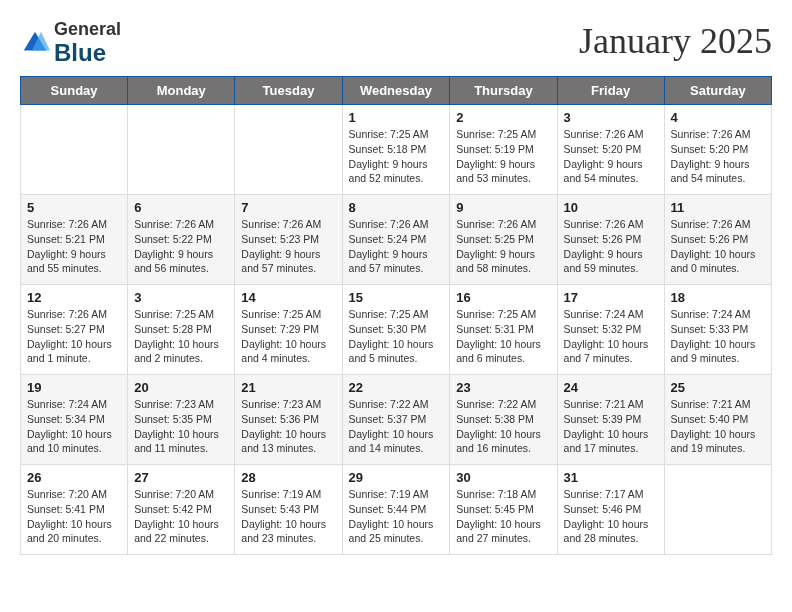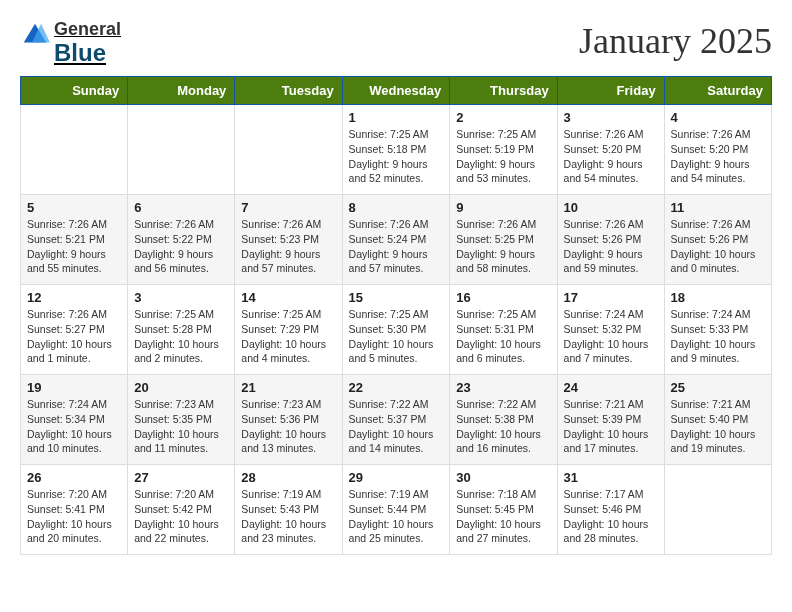--- a/index.html
+++ b/index.html
@@ -11,23 +11,22 @@
       padding: 20px;
     }
     .header {
       display: flex;
       align-items: flex-start;
       justify-content: space-between;
       margin-bottom: 10px;
     }
     .logo {
       display: flex;
-      align-items: flex-start;
+      align-items: center;
       gap: 4px;
-      text-decoration: underline;
     }
     .logo-text {
       display: flex;
       flex-direction: column;
       line-height: 1.1;
     }
     .logo-general {
       font-size: 18px;
       font-weight: bold;
       color: #333;
@@ -53,23 +52,23 @@
     .location-title {
       font-size: 16px;
       color: #555;
     }
     .calendar {
       width: 100%;
       border-collapse: collapse;
       border: 1px solid #ccc;
     }
     .calendar th {
-      background: #4d7c0f;
+      background: #737373;
       color: #fff;
-      text-align: right;
+      text-align: center;
       padding: 6px 8px;
       font-size: 13px;
       border: 1px solid #1255a0;
     }
     .calendar td {
       vertical-align: top;
       padding: 5px 6px;
       border: 1px solid #ddd;
       width: 108px;
       height: 90px;

